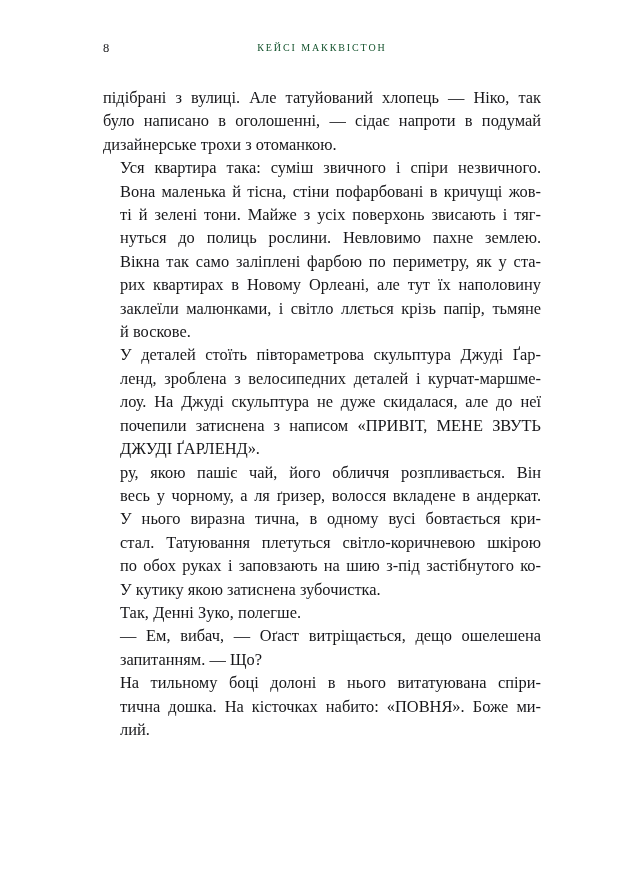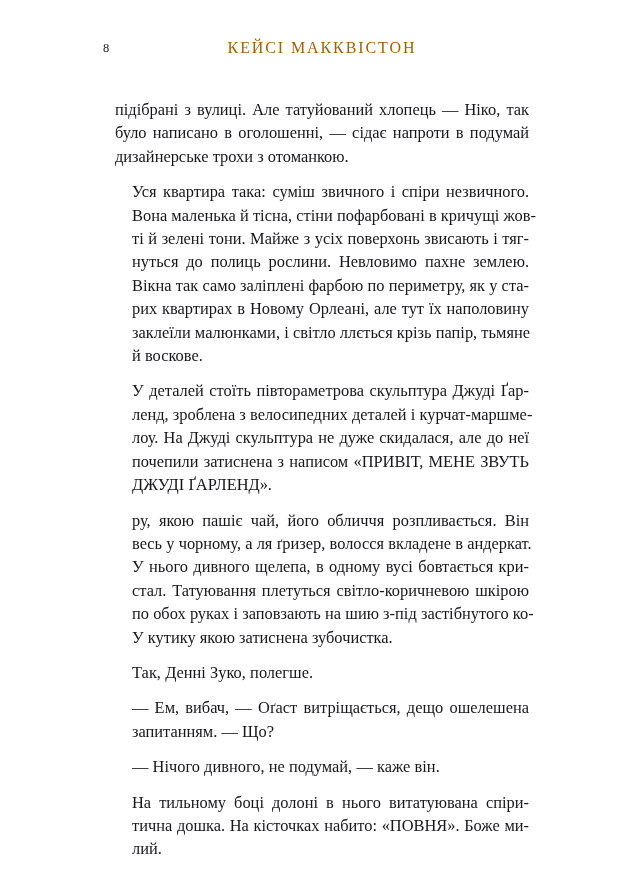--- a/index.html
+++ b/index.html
@@ -38,38 +38,38 @@
     letter-spacing: 0.2px;
     color: #1b1b1e;
   }
 
   #head-title {
     position: absolute;
     left: 0;
     right: 0;
     top: 0;
     text-align: center;
-    font-size: 16px;
+    font-size: 10px;
     line-height: 20px;
     letter-spacing: 1.9px;
     text-transform: uppercase;
-    color: #a16207;
+    color: #14532d;
     white-space: nowrap;
   }
 
   
   #textblock {
     position: absolute;
     left: 103px;
     top: 86px;
     width: 438px;
   }
 
   p.para {
-    margin: 12px;
+    margin: 0;
     padding: 0;
     font-size: 16.4px;
     line-height: 23.4px;
     text-align: justify;
     text-justify: inter-word;
     text-indent: 17px;
     hyphens: manual;
     word-spacing: 0.1px;
     font-family: Liberation Serif, serif;
   }
@@ -121,35 +121,32 @@
       <p class="para">
         <span class="ln indent">У деталей стоїть півтораметрова скульптура Джуді Ґар-</span>
         <span class="ln">ленд, зроблена з велосипедних деталей і курчат-маршме-</span>
         <span class="ln">лоу. На Джуді скульптура не дуже скидалася, але до неї</span>
         <span class="ln">почепили затиснена з написом «ПРИВІТ, МЕНЕ ЗВУТЬ</span>
         <span class="ln last">ДЖУДІ ҐАРЛЕНД».</span>
       </p>
       <p class="para">
         <span class="ln">ру, якою пашіє чай, його обличчя розпливається. Він</span>
         <span class="ln">весь у чорному, а ля ґризер, волосся вкладене в андеркат.</span>
-        <span class="ln">У нього дивного щелепа, в одному вусі бовтається кри-</span>
+        <span class="ln">У нього виразна тична, в одному вусі бовтається кри-</span>
         <span class="ln">стал. Татуювання плетуться світло-коричневою шкірою</span>
         <span class="ln">по обох руках і заповзають на шию з-під застібнутого ко-</span>
         <span class="ln last">У кутику якою затиснена зубочистка.</span>
       </p>
       <p class="para">
         <span class="ln last indent">Так, Денні Зуко, полегше.</span>
       </p>
       <p class="para">
         <span class="ln indent">— Ем, вибач, — Оґаст витріщається, дещо ошелешена</span>
         <span class="ln last">запитанням. — Що?</span>
       </p>
       <p class="para">
-        <span class="ln last indent">— Нічого дивного, не подумай, — каже він.</span>
-      </p>
-      <p class="para">
         <span class="ln indent">На тильному боці долоні в нього витатуювана спіри-</span>
         <span class="ln">тична дошка. На кісточках набито: «ПОВНЯ». Боже ми-</span>
         <span class="ln last">лий.</span>
       </p>
     </div>
 
 </div>
 
 </body></html>

